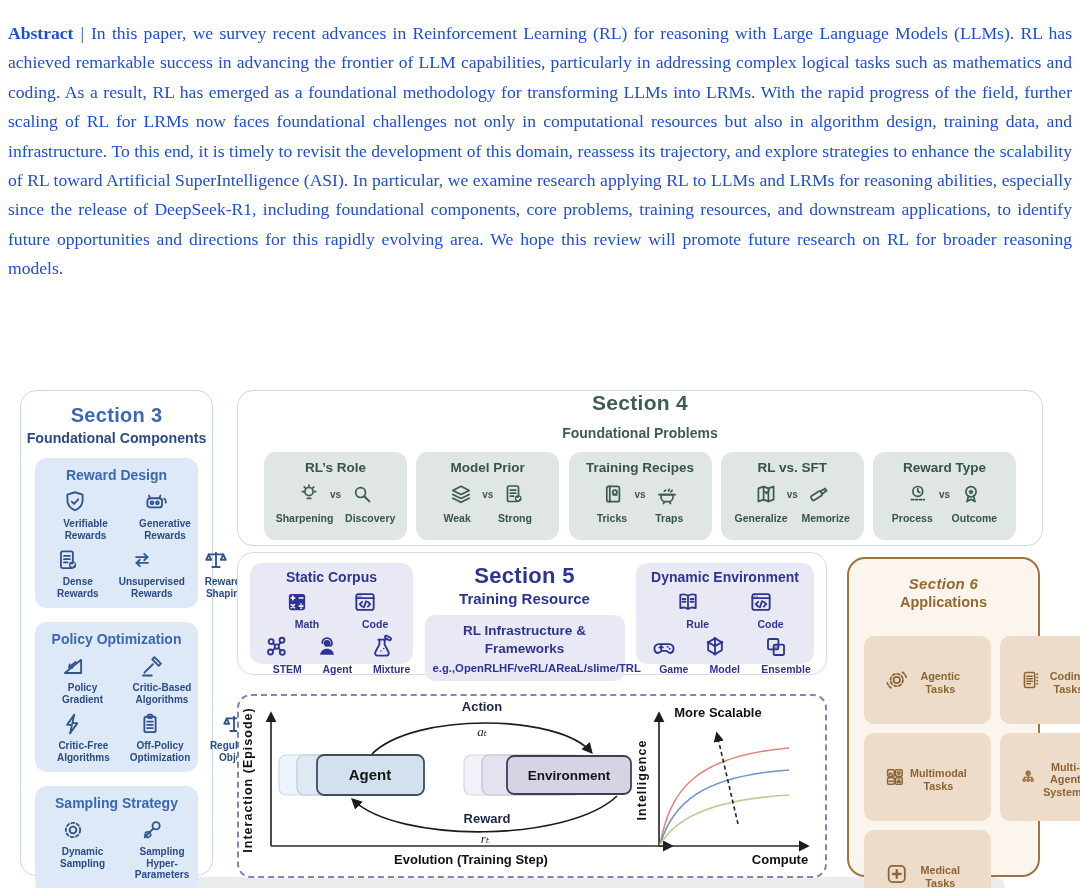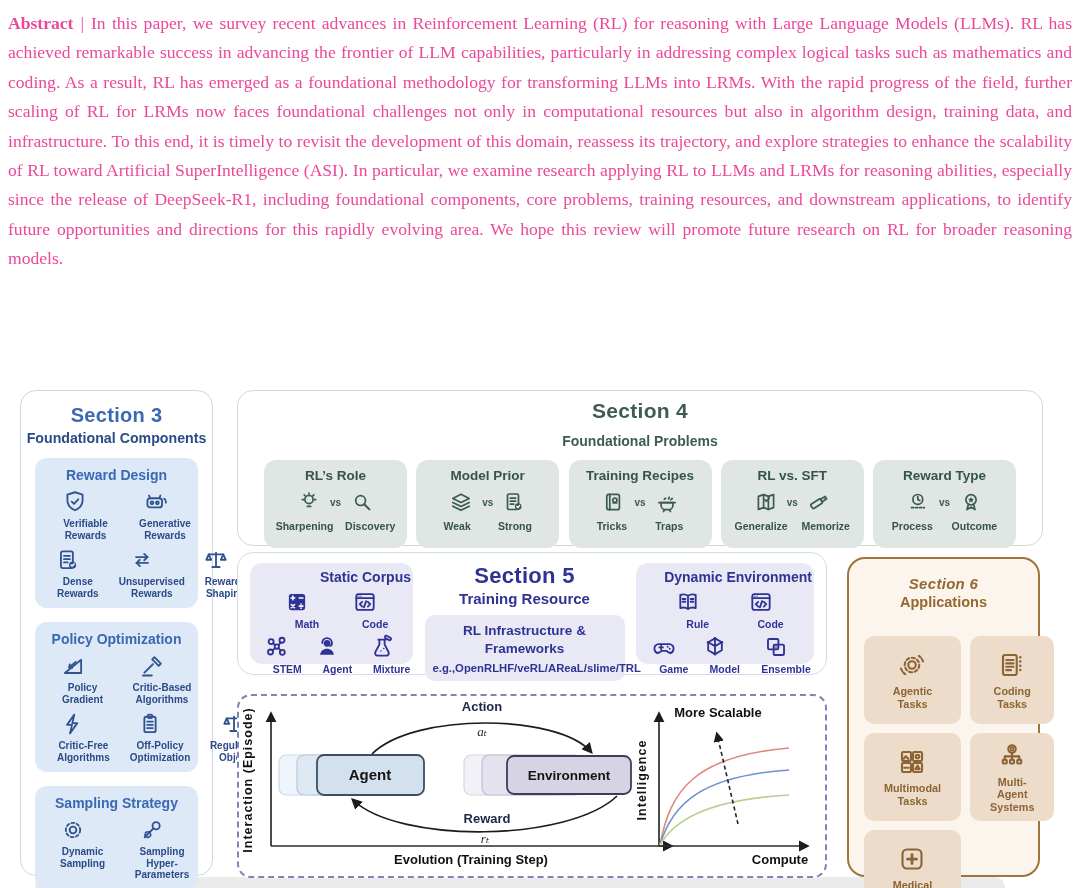--- a/index.html
+++ b/index.html
@@ -1,22 +1,22 @@
 <!DOCTYPE html>
 <html style="--s3_title: #3b68b2; --s3_deep: #2b4b87; --s4_main: #3e5d52; --s5_main: #2e3394; --s6_main: #96682f; --panel3_border: #c9d7ec; --panel4_border: #ccdcd5; --panel5_border: #d7dae9; --panel6_border: #a1743c; --sub3_bg: #dde9f7; --card4_bg: #dfe6e3; --sub5_bg: #e9e9f6; --card6_bg: #eddcca; --s6_panel_bg: #fbf5ee; --dashed_border: #8084bb;"><head>
 <meta charset="utf-8">
 <style>
   html,body{margin:0;padding:0;background:#fff;}
   body{width:1080px;height:888px;overflow:hidden;font-family:"Liberation Sans",sans-serif;}
   .page{position:relative;width:1080px;height:888px;background:#fff;}
 
   
-  .abstract{position:absolute;top:0;left:8px;width:1064px;margin:0;padding-top:9px;
+  .abstract{position:absolute;top:0;left:8px;width:1064px;margin:0;padding-top:19px;
     font-family:"Liberation Serif","DejaVu Serif",serif;font-size:17.6px;line-height:29.4px;
-    text-align:justify;color:#ec4899;}
+    text-align:justify;color:#1d4ed8;}
   .abstract b{font-weight:700;}
   .abstract .sep{margin:0 7px;font-weight:400;}
 
   
   .panel{position:absolute;background:#fff;border-radius:16px;z-index:1;box-sizing:border-box;}
   .s3{left:20px;top:390px;width:193px;height:486px;border:1.5px solid var(--panel3_border);}
   .s4{left:237px;top:390px;width:806px;height:156px;border:1.5px solid var(--panel4_border);}
   .s5{left:237px;top:552px;width:590px;height:123px;border:1.5px solid var(--panel5_border);}
   .s6{left:847px;top:557px;width:193px;height:320px;border:2px solid var(--panel6_border);background:var(--s6_panel_bg);border-radius:18px;}
   .dashed{left:237px;top:694px;width:590px;height:184px;border:2px dashed var(--dashed_border);border-radius:14px;}
@@ -34,51 +34,51 @@
   .s3-group .g-title{color:var(--s3_title);}
   .irow{display:flex;justify-content:space-evenly;align-items:flex-start;margin-top:6px;}
   .item{display:flex;flex-direction:column;align-items:center;max-width:88px;}
   .item .icon{width:26px;height:26px;}
   .icon svg{width:100%;height:100%;display:block;}
   .ilabel{font-size:10px;font-weight:700;line-height:1.15;text-align:center;margin-top:3px;margin-left:20px;}
   .s3 .item{color:#31548f;}
   .s3 .ilabel{color:var(--s3_deep);}
 
   
-  .s4 .sec-title{font-size:21px;color:var(--s4_main);margin-top:8px;}
+  .s4 .sec-title{font-size:21px;color:var(--s4_main);}
   .s4 .sec-sub{font-size:14px;color:var(--s4_main);margin-top:10px;}
   .s4-cards{display:flex;justify-content:space-between;padding:0 26px;margin-top:11px;}
   .card4{background:var(--card4_bg);border-radius:12px;width:143px;height:88px;box-sizing:border-box;padding-top:8px;color:#3c5b50;}
   .card4 .c-title{font-size:13.5px;font-weight:700;text-align:center;color:#35544a;}
   .vs-row{display:flex;justify-content:center;align-items:center;gap:9px;margin-top:7px;}
   .vs-row .icon{width:24px;height:24px;}
   .vs{font-size:10px;font-weight:700;color:#3c5b50;}
   .lab-row{display:flex;justify-content:space-evenly;margin-top:6px;}
   .lab-row span{font-size:10.5px;font-weight:700;color:#35544a;}
 
   
   .s5-flex{display:flex;height:100%;box-sizing:border-box;padding:10px 12px;gap:10px;}
   .s5-sub{background:var(--sub5_bg);border-radius:12px;padding:6px 2px;box-sizing:border-box;color:var(--s5_main);}
   .s5-static{width:163px;}
   .s5-dyn{width:178px;}
-  .s5-sub .g-title{color:var(--s5_main);margin-bottom:0;text-align:right;}
+  .s5-sub .g-title{color:var(--s5_main);margin-bottom:0;}
   .s5-sub .irow{margin-top:4px;}
   .s5-sub .ilabel{color:var(--s5_main);font-size:10.5px;}
   .s5-mid{flex:1;display:flex;flex-direction:column;align-items:center;}
   .s5-mid .sec-title{font-size:22px;color:var(--s5_main);margin-top:0;}
   .s5-mid .sec-sub{font-size:15px;color:var(--s5_main);margin-top:1px;}
   .infra{background:var(--sub5_bg);border-radius:10px;margin-top:8px;padding:7px 8px;text-align:center;width:200px;box-sizing:border-box;}
   .infra .i-title{font-size:13.5px;font-weight:700;color:var(--s5_main);line-height:1.3;width:150px;margin:0 auto;}
   .infra .i-eg{font-size:11.3px;font-weight:700;color:var(--s5_main);margin-top:5px;white-space:nowrap;}
 
   
   .s6 .sec-title{font-size:15px;color:var(--s6_main);margin-top:16px;font-style:italic;}
   .s6 .sec-sub{font-size:14.5px;color:var(--s6_main);margin-top:2px;}
   .s6-cards{display:grid;grid-template-columns:1fr 1fr;gap:9px;padding:0 15px;margin-top:26px;}
-  .card6{background:var(--card6_bg);border-radius:10px;height:88px;display:flex;flex-direction:column;align-items:center;justify-content:center;color:#8d6434;padding:20px;box-sizing:border-box;}
+  .card6{background:var(--card6_bg);border-radius:10px;height:88px;display:flex;flex-direction:row;align-items:center;justify-content:center;color:#8d6434;padding:20px;box-sizing:border-box;}
   .card6 .icon{width:30px;height:30px;}
   .card6 .clabel{font-size:10.8px;font-weight:700;text-align:center;line-height:1.15;margin-top:5px;color:#8d6434;}
 
   .diagram-svg{position:absolute;inset:0;width:100%;height:100%;}
 </style>
 </head>
 <body>
 
 <div class="page">
 

